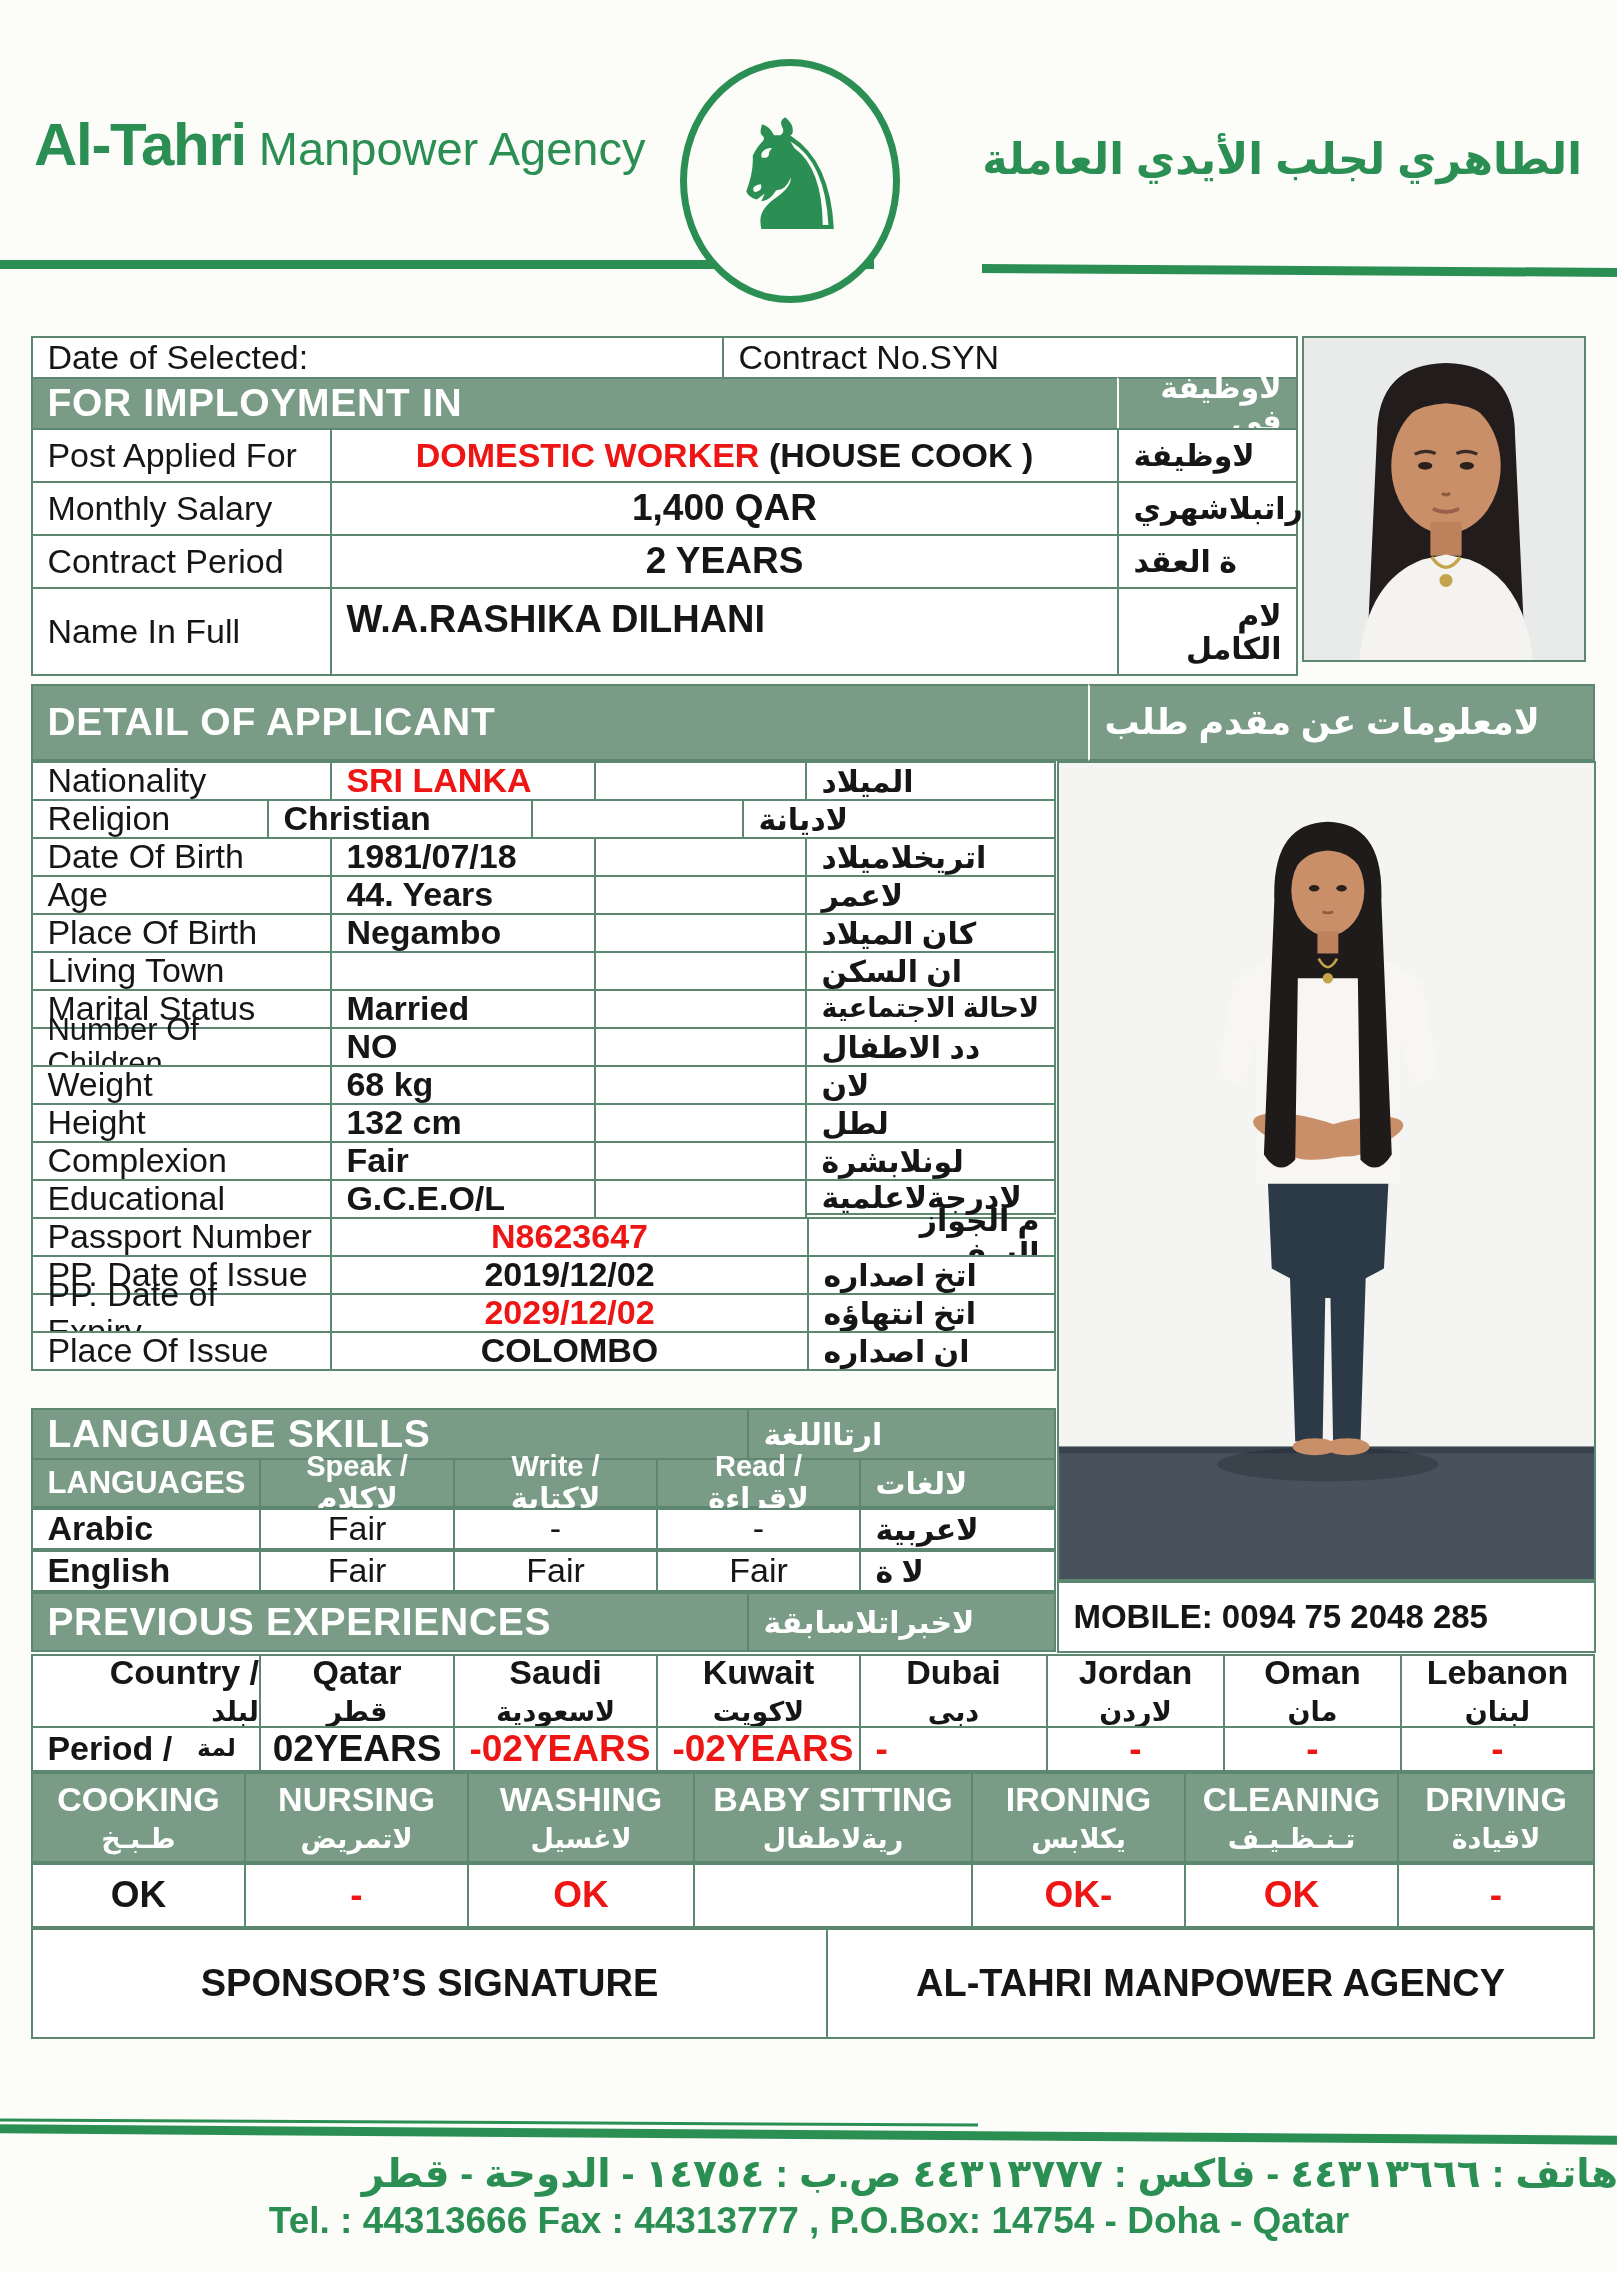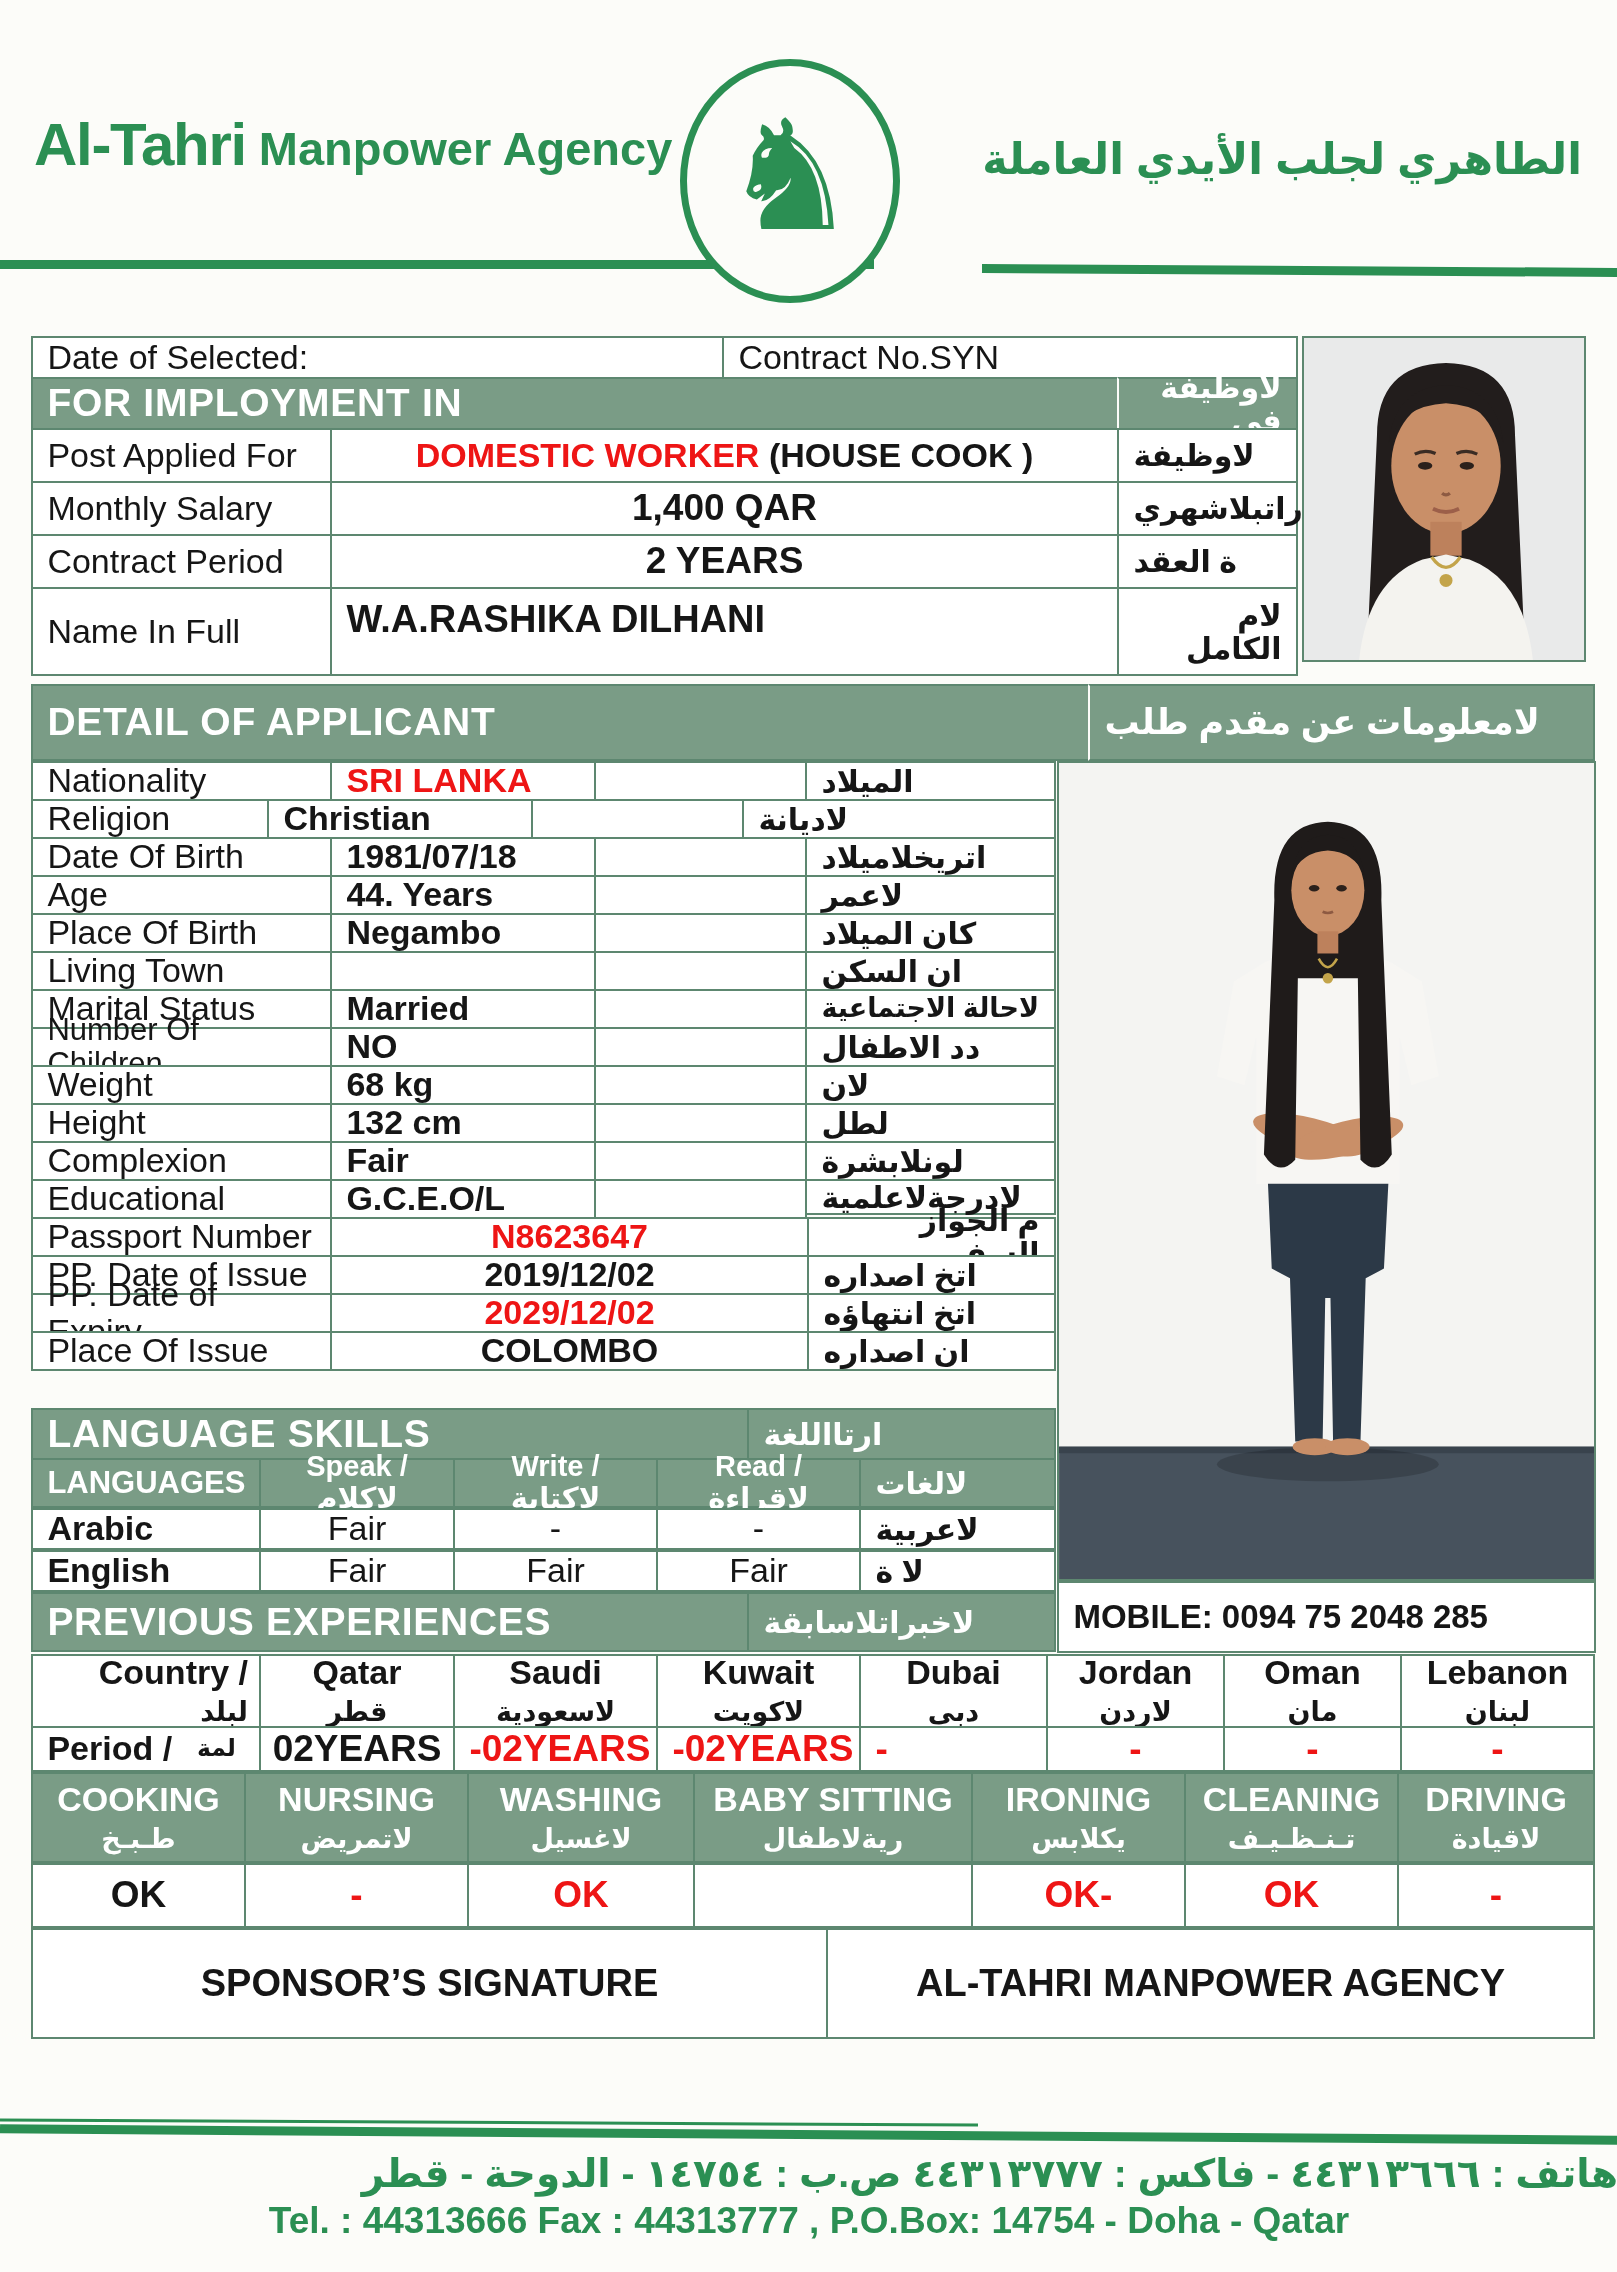--- a/index.html
+++ b/index.html
@@ -24,21 +24,21 @@
   .center{justify-content:center;text-align:center}
   .arr{justify-content:flex-end;direction:rtl;font-weight:700;font-size:30px}
   .gtitle{font-size:39px;font-weight:700;letter-spacing:0.7px}
   .colcell{flex-direction:column;justify-content:center;gap:6.5px;text-align:center}
   .cname{font-size:34px;font-weight:700}
   .car{font-size:27px;font-weight:700;direction:rtl}
   .valcell{font-size:37px;font-weight:700;justify-content:center}
   
   .brand-en{position:absolute;left:34px;top:110px;display:flex;align-items:baseline;gap:13px;color:var(--green)}
   .brand-en .b1{font-size:60px;font-weight:700;letter-spacing:-1.3px}
-  .brand-en .b2{font-size:47px;font-weight:700}
+  .brand-en .b2{font-size:47px;font-weight:400}
   .brand-ar{position:absolute;right:36px;top:134px;color:var(--green);font-size:43px;font-weight:700;direction:rtl}
   .bar{position:absolute;background:var(--green)}
   .logo{position:absolute;left:680px;top:59px;width:206px;height:230px;border:7.2px solid var(--green);border-radius:50%;background:var(--page);z-index:2;display:flex;align-items:center;justify-content:center}
   .logo .knight{font-family:"DejaVu Sans",sans-serif;font-size:153px;color:var(--green);transform:translateY(-5.2px)}
   .photo-box{box-sizing:border-box;border:2px solid var(--bd);background:#e9eaea;overflow:hidden}
   
   .f-ar{position:absolute;left:0;top:2151px;width:1618px;text-align:right;color:var(--green);font-size:39px;font-weight:700;direction:rtl}
   .f-en{position:absolute;left:0;top:2200px;width:1618px;text-align:center;color:var(--green);font-size:37px;font-weight:700}
 </style>
 </head>
@@ -273,21 +273,21 @@
   <div class="abs trow" style="left:31px;top:1594px;width:1025px">
     <div class="cell gcell" style="width:718px;height:60px">
         <span class="gtitle">PREVIOUS EXPERIENCES</span>
       </div>
     <div class="cell gcell arr" style="flex:1;height:60px">لاخبراتلاسابقة</div>
   </div>
 
   <div class="abs cell bold" style="left:1057px;top:1581px;width:539px;height:72px;font-size:33px">MOBILE: 0094 75 2048 285</div>
 
   <div class="abs trow" style="left:31px;top:1654px;width:1564px">
-    <div class="cell colcell" style="width:230px;height:74px;align-items:flex-end;padding-right:11px">
+    <div class="cell colcell" style="width:230px;height:74px;align-items:flex-end;padding-right:0">
       <span class="cname">Country /</span>
       <span class="car">لبلد</span>
     </div>
     <div class="cell colcell" style="width:196px;height:74px">
       <span class="cname">Qatar</span>
       <span class="car">قطر</span>
     </div>
     <div class="cell colcell" style="width:205px;height:74px">
       <span class="cname">Saudi</span>
       <span class="car">لاسعودية</span>

